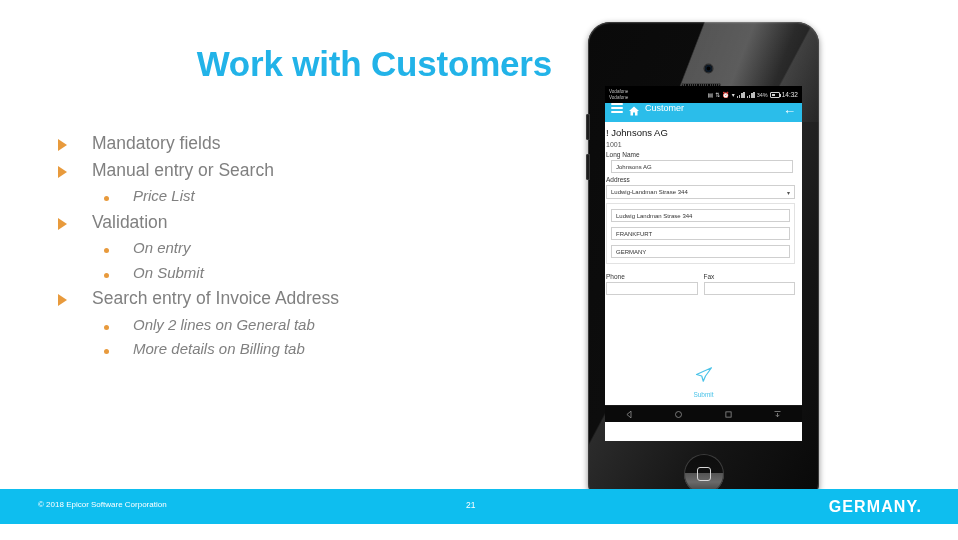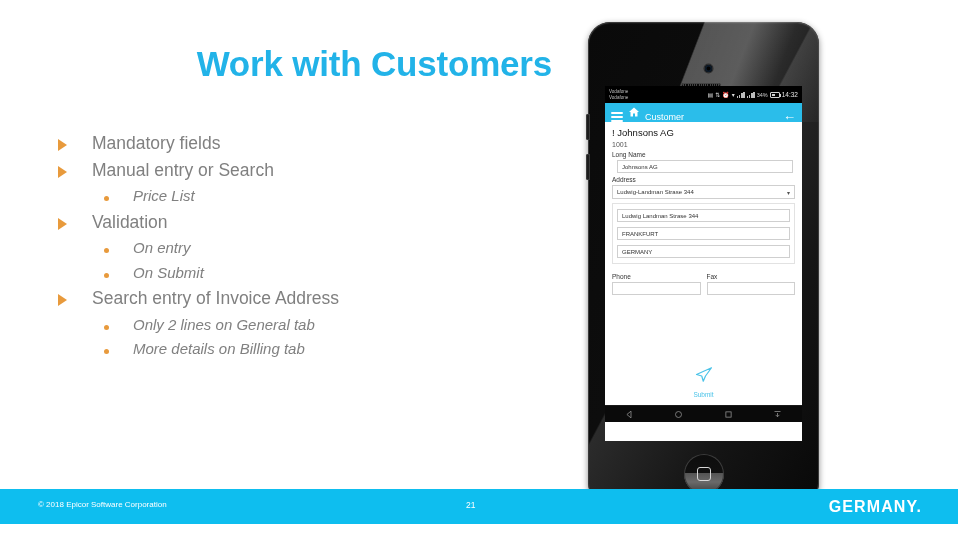--- a/index.html
+++ b/index.html
@@ -199,32 +199,32 @@
     width: 3px; background:#cfcfcf;
   }
   #status-time { font-size: 6.5px; color:#e4e4e4; }
   #status-pct { font-size: 5.5px; color:#cfcfcf; }
 
   
   #app-bar {
     height: 19px;
     background: #2BBDEA;
     display: flex;
-    align-items: flex-end;
+    align-items: flex-start;
     padding: 0 6px;
     gap: 5px;
   }
   #hamburger { display:flex; flex-direction:column; gap:2px; }
   #hamburger span { display:block; width:12px; height:2px; background:#fff; border-radius:1px; }
   #app-title { color:#fff; font-size:9px; }
   #back-arrow { margin-left:auto; color:#fff; font-size:13px; line-height:1; font-weight:bold; }
 
   
   #form-area {
-    padding: 5px 7px 0 7px;
+    padding: 5px 7px 0 1px;
     background: #fff;
     height: 283px;
     position: relative;
   }
   #cust-name { font-size: 9.5px; color:#111; margin-bottom: 3px; }
   #cust-id { font-size: 7px; color:#555; margin-bottom: 1px; }
   .f-label { font-size: 6.5px; color:#333; margin: 3px 0 2px 0; }
   .f-input {
     border: 1px solid #cfcfcf;
     background:#fff;

